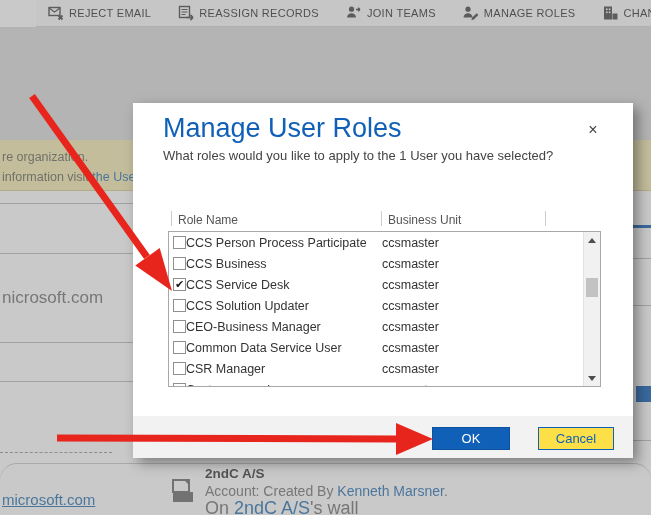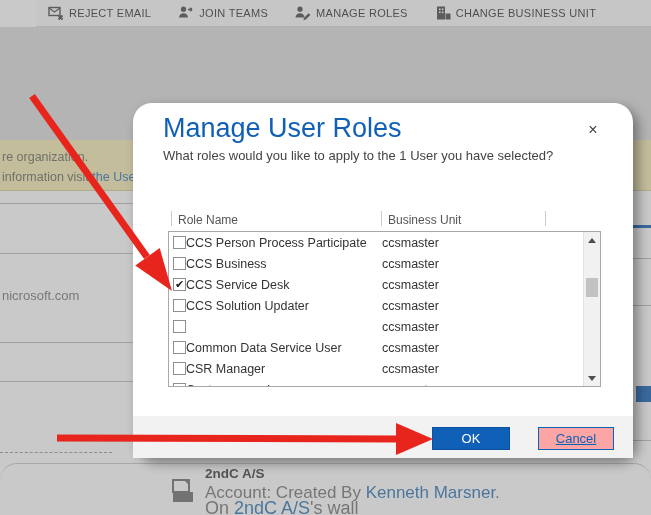--- a/index.html
+++ b/index.html
@@ -25,35 +25,35 @@
     border-bottom:1px solid #d8cd8f;font-size:12.5px;color:#6b6b5e;}
   .note-l1{position:absolute;left:2px;top:10px;}
   .note-l2{position:absolute;left:2px;top:30px;}
   .bg-link{color:var(--bg-link,#2e75b5);text-decoration:none;}
 
   .hline{position:absolute;height:1px;background:#bdbdbd;}
   .blue-line{position:absolute;height:3px;background:var(--accent,#1160b8);}
   .blue-chip{position:absolute;background:var(--accent,#1160b8);}
   .dashed{position:absolute;border-top:1px dashed #9a9a9a;height:0;}
 
-  .bg-text-gray{position:absolute;font-size:13px;color:#777;text-align:right;}
+  .bg-text-gray{position:absolute;font-size:17px;color:#777;text-align:right;}
   .bg-text-link{position:absolute;font-size:15px;color:var(--bg-link,#2e75b5);}
 
   .record-card{position:absolute;left:0;top:463px;width:651px;height:52px;border-top:1px solid #c9c9c9;border-radius:17px;}
   .rc-icon{position:absolute;left:170px;top:14px;width:26px;height:26px;}
   .rc-title{position:absolute;left:205px;top:2px;font-size:13.5px;font-weight:bold;color:#3b3b3b;}
-  .rc-line1{position:absolute;left:205px;top:19px;font-size:17px;color:#767676;}
+  .rc-line1{position:absolute;left:205px;top:19px;font-size:14px;color:#767676;}
   .rc-line2{position:absolute;left:205px;top:34px;font-size:18px;color:#767676;}
   .rc-ts{position:absolute;left:205px;top:49px;font-size:12.5px;color:#767676;}
 
   .dim{position:absolute;inset:0;background:rgba(120,120,120,.40);z-index:2;}
 
   
   .dialog{position:absolute;left:133px;top:103px;width:500px;height:355px;background:#fff;
-    box-shadow:5px 5px 12px rgba(0,0,0,.38);z-index:3;border-radius:19px;}
+    box-shadow:5px 5px 12px rgba(0,0,0,.38);z-index:3;}
   .dlg-title{position:absolute;left:30px;top:10px;font-size:27px;font-weight:300;color:var(--accent,#1160b8);}
   .dlg-sub{position:absolute;left:30px;top:45px;font-size:13px;color:#444;}
   .dlg-close{position:absolute;right:30px;top:17px;width:20px;height:20px;border:none;background:none;
     font-size:16px;color:#444;cursor:pointer;line-height:20px;text-align:center;padding:0;}
   .tbl-head{position:absolute;left:0;top:106px;width:100%;height:22px;font-size:12px;color:#555;padding-left:28px;}
   .th-label{position:absolute;top:4px;}
   .th-tick{position:absolute;top:2px;width:1px;height:15px;background:#ccc;}
   .listbox{position:absolute;left:35px;top:128px;width:433px;height:156px;border:1px solid #a8a8a8;
     background:#fff;box-sizing:border-box;overflow:hidden;}
   .list-row{position:relative;height:21px;display:flex;align-items:center;padding-left:4px;cursor:pointer;}
@@ -63,43 +63,53 @@
   .rn{font-size:12.5px;color:#333;white-space:nowrap;}
   .bu{position:absolute;left:213px;font-size:12.5px;color:#333;}
   .scrollbar{position:absolute;right:0;top:0;bottom:0;width:16px;background:#f1f1f1;border-left:1px solid #e2e2e2;}
   .sb-btn{position:absolute;left:0;width:16px;height:16px;display:flex;align-items:center;justify-content:center;cursor:pointer;}
   .tri-up{width:0;height:0;border-left:4px solid transparent;border-right:4px solid transparent;border-bottom:5px solid #4d4d4d;}
   .tri-dn{width:0;height:0;border-left:4px solid transparent;border-right:4px solid transparent;border-top:5px solid #4d4d4d;}
   .sb-thumb{position:absolute;left:2px;top:46px;width:12px;height:19px;background:#c2c2c2;cursor:grab;}
   .dlg-footer{position:absolute;left:0;bottom:0;width:100%;height:42px;background:#f2f2f3;}
   .btn-ok{position:absolute;left:299px;top:11px;width:78px;height:23px;background:var(--accent,#1160b8);
     border:1px solid #0c52a0;color:#fff;font-size:13px;font-family:"Liberation Sans",sans-serif;cursor:pointer;padding:0;}
-  .btn-cancel{position:absolute;left:405px;top:11px;width:76px;height:23px;background:#fca5a5;
+  .btn-cancel{position:absolute;left:405px;top:11px;width:76px;height:23px;background:#fde047;
     border:1px solid var(--accent,#1160b8);color:var(--accent,#1160b8);font-size:13px;
-    font-family:"Liberation Sans",sans-serif;cursor:pointer;padding:0;text-decoration:underline;}
+    font-family:"Liberation Sans",sans-serif;cursor:pointer;padding:0;}
 
   .arrows{position:absolute;inset:0;z-index:4;pointer-events:none;}
 </style>
 </head>
 <body>
 
 <div class="page">
 
   <div class="toolbar" id="toolbar">
   <button class="tb-item">
     <span class="tb-icon">
           <svg viewBox="0 0 16 16" fill="none" stroke="#4a4a4a">
             <rect x="1" y="2.5" width="11" height="8" stroke-width="1.4"></rect>
             <path d="M1 3l5.5 4L12 3" stroke-width="1.2"></path>
             <path d="M10.5 10.5l4 4m0-4l-4 4" stroke-width="1.8"></path>
           </svg>
         </span>
     <span class="tb-label">REJECT EMAIL</span>
   </button>
 
+  <button class="tb-item">
+    <span class="tb-icon">
+          <svg viewBox="0 0 16 16" fill="none" stroke="#4a4a4a">
+            <rect x="1.5" y="1.5" width="10" height="11" stroke-width="1.4"></rect>
+            <path d="M3.5 4.5h6M3.5 7h6M3.5 9.5h4" stroke-width="1.2"></path>
+            <path d="M8 12.5h7m0 0l-2.6-2.6M15 12.5l-2.6 2.6" stroke-width="1.6"></path>
+          </svg>
+        </span>
+    <span class="tb-label">REASSIGN RECORDS</span>
+  </button>
 
   <button class="tb-item">
     <span class="tb-icon">
           <svg viewBox="0 0 16 16" fill="#4a4a4a">
             <circle cx="5.5" cy="4.2" r="2.6"></circle>
             <path d="M1 12.5c0-2.6 2-4.2 4.5-4.2s4.5 1.6 4.5 4.2z"></path>
             <path d="M10 4.5h4m0 0l-1.8-1.8M14 4.5l-1.8 1.8" stroke="#4a4a4a" stroke-width="1.5" fill="none"></path>
           </svg>
         </span>
     <span class="tb-label">JOIN TEAMS</span>
@@ -137,20 +147,21 @@
     <div class="note-l1">re organization.</div>
     <div class="note-l2"><span>information visit </span><a href="#" class="bg-link">the Use</a></div>
   </div>
 
   <div class="hline" style="left:0;top:203px;width:140px;"></div>
   <div class="hline" style="left:0;top:253px;width:140px;"></div>
   <div class="hline" style="left:0;top:342px;width:140px;"></div>
   <div class="hline" style="left:0;top:381px;width:140px;"></div>
   <div class="bg-text-gray" style="left:2px;top:288px;">nicrosoft.com</div>
   <div class="dashed" style="left:0;top:452px;width:112px;"></div>
+  <a href="#" class="bg-text-link" style="left:2px;top:491px;">microsoft.com</a>
 
   <div class="blue-line" style="left:630px;top:225px;width:21px;"></div>
   <div class="hline" style="left:630px;top:258px;width:21px;"></div>
   <div class="hline" style="left:630px;top:305px;width:21px;"></div>
   <div class="blue-chip" style="left:636px;top:386px;width:15px;height:16px;"></div>
   <div class="hline" style="left:630px;top:440px;width:21px;"></div>
 
   <div class="record-card">
     <span class="rc-icon">
       <svg viewBox="0 0 26 26">
@@ -201,20 +212,21 @@
   </div>
 
   <div class="list-row">
     <span class="cb"></span>
     <span class="rn">CCS Solution Updater</span>
     <span class="bu">ccsmaster</span>
   </div>
 
   <div class="list-row">
     <span class="cb"></span>
+    <span class="rn">CEO-Business Manager</span>
     <span class="bu">ccsmaster</span>
   </div>
 
   <div class="list-row">
     <span class="cb"></span>
     <span class="rn">Common Data Service User</span>
     <span class="bu">ccsmaster</span>
   </div>
 
   <div class="list-row">

